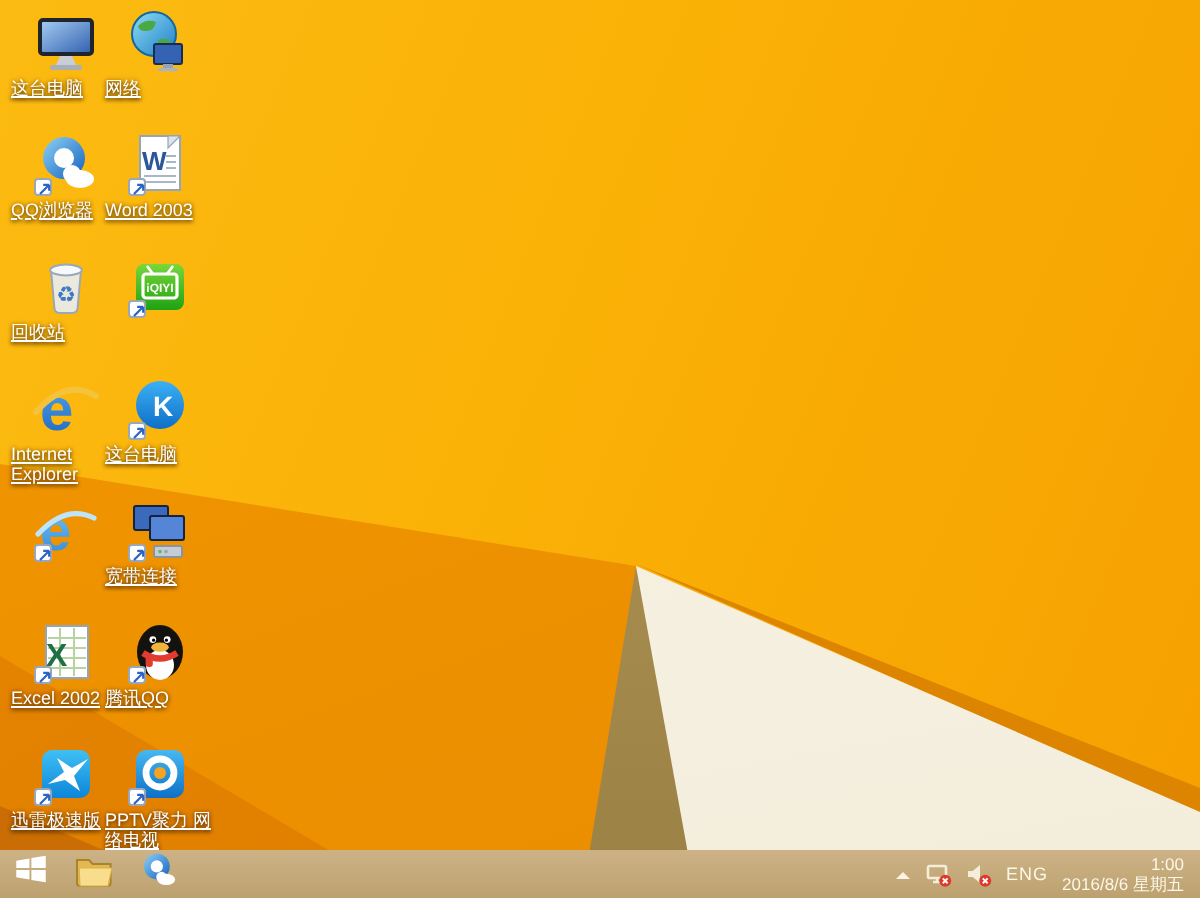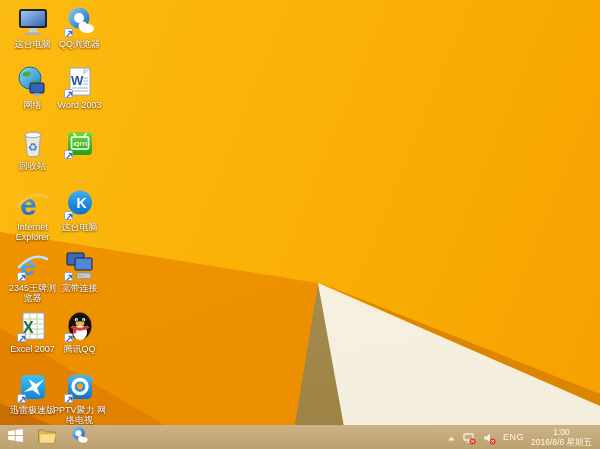--- a/index.html
+++ b/index.html
@@ -20,37 +20,37 @@
   .wp-cream { background:linear-gradient(170deg,#EDE6D2 0%,#F5F0E0 55%,#F3EEDC 100%);
     clip-path:polygon(318px 283px,600px 406px,600px 449px,348px 449px); }
 
   
   .desktop { position:absolute; left:9px; top:4px; display:grid;
     grid-template-columns:47px 47px; grid-auto-rows:61px; z-index:3; }
   .cell { width:47px; display:flex; flex-direction:column; align-items:center; cursor:default; }
   .art { position:relative; width:34px; height:34px; flex:0 0 auto; }
   .art svg { display:block; }
   .lbl { margin-top:1px; width:54px; margin-left:-3.5px; margin-right:-3.5px;
-    font-size:9px; line-height:10px; text-align:center; color:#fff;
-    text-shadow:0 1px 2px rgba(60,30,0,.75), 0 0 2px rgba(60,30,0,.5); }
+    font-size:9px; line-height:10px; text-align:left; color:#fff;
+    text-shadow:0 1px 2px rgba(60,30,0,.75), 0 0 2px rgba(60,30,0,.5);text-decoration:underline; }
   .shortcut { position:absolute; left:1px; bottom:1px; width:9px; height:9px;
     background:#fff; border:1px solid #9aa7b8; border-radius:2px; }
   .shortcut svg { position:absolute; left:1px; top:1px; }
 
   
   .taskbar { position:absolute; left:0; right:0; bottom:0; height:24px; z-index:5;
     background:linear-gradient(180deg,#CDB287 0%,#C3A878 60%,#BCA070 100%);
     display:flex; align-items:center; }
   .tb-btn { width:26px; height:24px; display:flex; align-items:center; justify-content:center; cursor:pointer; }
   .tb-btn + .tb-btn { margin-left:6px; }
   .tray { margin-left:auto; display:flex; align-items:center; gap:7px; padding-right:6px;
     color:#FCF7E8; }
   .tray-icon { width:13px; height:13px; position:relative; cursor:pointer; }
   .tray-lang { font-size:9px; letter-spacing:.5px; cursor:pointer; }
-  .tray-clock { text-align:center; font-size:8.5px; line-height:10px; cursor:pointer; padding-right:2px; }
+  .tray-clock { text-align:right; font-size:8.5px; line-height:10px; cursor:pointer; padding-right:2px; }
 </style>
 </head>
 <body>
 
 <div class="wp wp-base"></div>
 <div class="wp wp-left-wedge"></div>
 <div class="wp wp-left-lower"></div>
 <div class="wp wp-rust"></div>
 <div class="wp wp-fold-stripe"></div>
 <div class="wp wp-olive"></div>
@@ -72,56 +72,56 @@
         <rect x="9" y="28.5" width="16" height="2.5" rx="1" fill="#A9AFB9"></rect>
       </svg>
     </span>
     <span class="lbl">这台电脑</span>
   </div>
 
   <div class="cell">
     <span class="art">
       <svg width="34" height="34" viewBox="0 0 34 34">
         <defs>
-            <linearGradient id="qbg" x1="0" y1="0" x2="1" y2="1">
-          <stop offset="0" stop-color="#8FD0F5"></stop>
-              <stop offset="1" stop-color="#1361BE"></stop>
-            </linearGradient>
-          </defs>
-        <circle cx="16" cy="14" r="10.5" fill="url(#qbg)"></circle>
-        <circle cx="16" cy="14" r="5" fill="#FEFEFE"></circle>
-        <circle cx="20" cy="22" r="4.5" fill="#fff"></circle>
-        <ellipse cx="24" cy="24.5" rx="7" ry="4.5" fill="#fff"></ellipse>
-      </svg>
-      <span class="shortcut">
-        <svg width="7" height="7" viewBox="0 0 7 7">
-            <path d="M1 6 L5.6 1.4 M5.6 1.4 H2.6 M5.6 1.4 V4.4" stroke="#2A63C8" stroke-width="1.1" fill="none"></path>
-          </svg>
-      </span>
-    </span>
-    <span class="lbl">QQ浏览器</span>
-  </div>
-
-  <div class="cell">
-    <span class="art">
-      <svg width="34" height="34" viewBox="0 0 34 34">
-        <defs>
             <linearGradient id="glb" x1="0" y1="0" x2="1" y2="1">
           <stop offset="0" stop-color="#8FDCF6"></stop>
               <stop offset="1" stop-color="#1C7FC4"></stop>
             </linearGradient>
           </defs>
         <circle cx="14" cy="13" r="11" fill="url(#glb)" stroke="#11699F"></circle>
         <path d="M6 9 q4 -4 9 -2 q-1 5 -5.5 4.5 q-3 0 -3.5 -2.5 z M16 16 q5 -2 7 2 q-2 5 -7 3 z" fill="#4BA943"></path>
         <rect x="14" y="18" width="14" height="10" rx="1" fill="#3563B4" stroke="#182B52"></rect>
         <rect x="18.5" y="28" width="5" height="2" fill="#98A2B0"></rect>
         <rect x="16" y="30" width="10" height="1.6" rx="0.8" fill="#ACB3BE"></rect>
       </svg>
     </span>
     <span class="lbl">网络</span>
+  </div>
+
+  <div class="cell">
+    <span class="art">
+      <svg width="34" height="34" viewBox="0 0 34 34">
+        <defs>
+            <linearGradient id="qbg" x1="0" y1="0" x2="1" y2="1">
+          <stop offset="0" stop-color="#8FD0F5"></stop>
+              <stop offset="1" stop-color="#1361BE"></stop>
+            </linearGradient>
+          </defs>
+        <circle cx="16" cy="14" r="10.5" fill="url(#qbg)"></circle>
+        <circle cx="16" cy="14" r="5" fill="#FEFEFE"></circle>
+        <circle cx="20" cy="22" r="4.5" fill="#fff"></circle>
+        <ellipse cx="24" cy="24.5" rx="7" ry="4.5" fill="#fff"></ellipse>
+      </svg>
+      <span class="shortcut">
+        <svg width="7" height="7" viewBox="0 0 7 7">
+            <path d="M1 6 L5.6 1.4 M5.6 1.4 H2.6 M5.6 1.4 V4.4" stroke="#2A63C8" stroke-width="1.1" fill="none"></path>
+          </svg>
+      </span>
+    </span>
+    <span class="lbl">QQ浏览器</span>
   </div>
 
   <div class="cell">
     <span class="art">
       <svg width="34" height="34" viewBox="0 0 34 34">
         <rect x="7" y="3" width="20" height="27" fill="#fff" stroke="#93A5BB"></rect>
         <path d="M21 3 h6 l-6 6 z" fill="#DCE4EE" stroke="#93A5BB" stroke-width="0.6"></path>
         <g stroke="#A9B6C8" stroke-width="1">
             <path d="M20 13 h5 M20 16 h5 M20 19 h5 M9 23 h16 M9 26 h16"></path>
           </g>
@@ -217,21 +217,20 @@
           </defs>
         <text x="4" y="27" font-size="28" font-weight="bold" fill="url(#bg2)" font-family="Liberation Sans, sans-serif">e</text>
         <path d="M3 19 Q17 4 31 11" stroke="#BFE4FA" stroke-width="2.6" fill="none" stroke-linecap="round"></path>
       </svg>
       <span class="shortcut">
         <svg width="7" height="7" viewBox="0 0 7 7">
             <path d="M1 6 L5.6 1.4 M5.6 1.4 H2.6 M5.6 1.4 V4.4" stroke="#2A63C8" stroke-width="1.1" fill="none"></path>
           </svg>
       </span>
     </span>
-    <span class="lbl">2345王牌浏览器</span>
   </div>
 
   <div class="cell">
     <span class="art">
       <svg width="34" height="34" viewBox="0 0 34 34">
         <rect x="4" y="5" width="17" height="12" rx="1" fill="#3B69BC" stroke="#16233F"></rect>
         <rect x="12" y="10" width="17" height="12" rx="1" fill="#5585D6" stroke="#16233F"></rect>
         <rect x="14" y="25" width="14" height="5.5" rx="1" fill="#C5CCD5" stroke="#8A93A0"></rect>
         <circle cx="17" cy="27.8" r="0.9" fill="#56C15A"></circle>
           <circle cx="20" cy="27.8" r="0.9" fill="#9AA4AE"></circle>
@@ -253,21 +252,21 @@
             <path d="M8 10 h19 M8 15 h19 M8 20 h19 M8 25 h19 M14 5 v24 M21 5 v24"></path>
           </g>
         <text x="7" y="24" font-size="16" font-weight="bold" fill="#1F7145" font-family="Liberation Sans, sans-serif">X</text>
       </svg>
       <span class="shortcut">
         <svg width="7" height="7" viewBox="0 0 7 7">
             <path d="M1 6 L5.6 1.4 M5.6 1.4 H2.6 M5.6 1.4 V4.4" stroke="#2A63C8" stroke-width="1.1" fill="none"></path>
           </svg>
       </span>
     </span>
-    <span class="lbl">Excel 2007</span>
+    <span class="lbl">Excel 2002</span>
   </div>
 
   <div class="cell">
     <span class="art">
       <svg width="34" height="34" viewBox="0 0 34 34">
         <ellipse cx="17" cy="17" rx="11.5" ry="13.5" fill="#14120F"></ellipse>
         <ellipse cx="17" cy="23.5" rx="7" ry="7.5" fill="#fff"></ellipse>
         <circle cx="13.4" cy="10.8" r="1.7" fill="#fff"></circle>
           <circle cx="20.6" cy="10.8" r="1.7" fill="#fff"></circle>
         <circle cx="13.8" cy="11.1" r="0.8" fill="#000"></circle>

